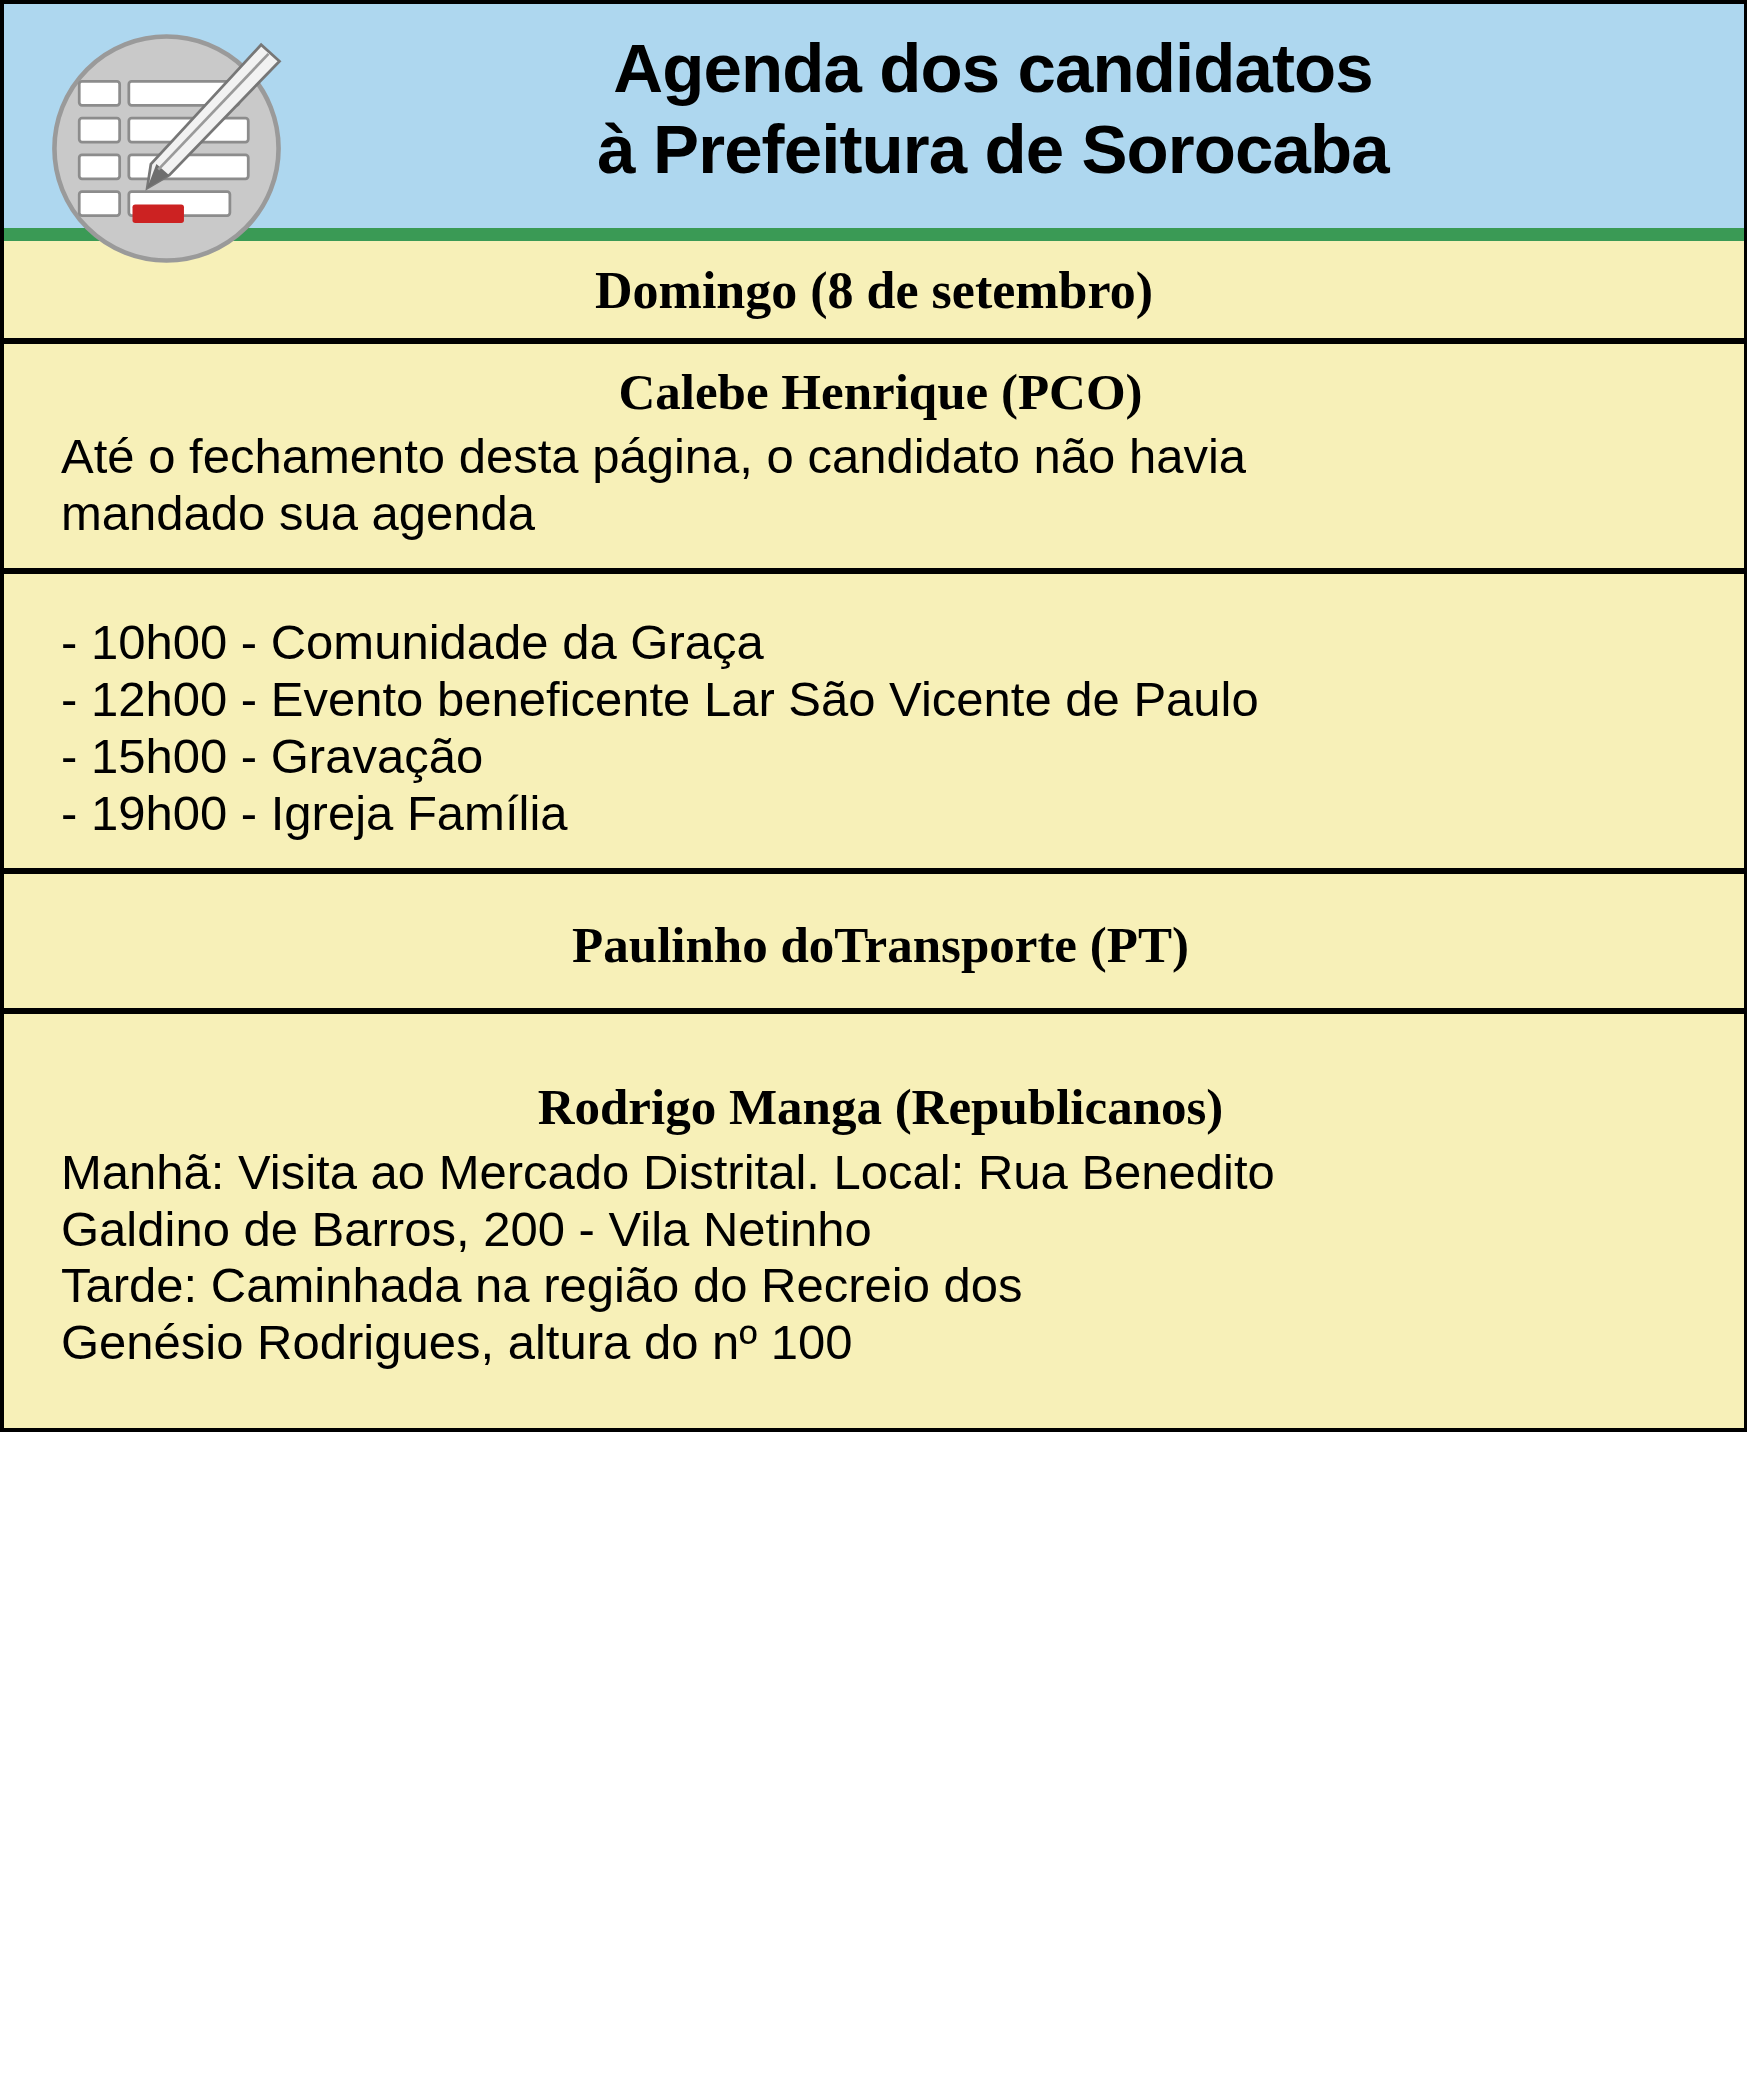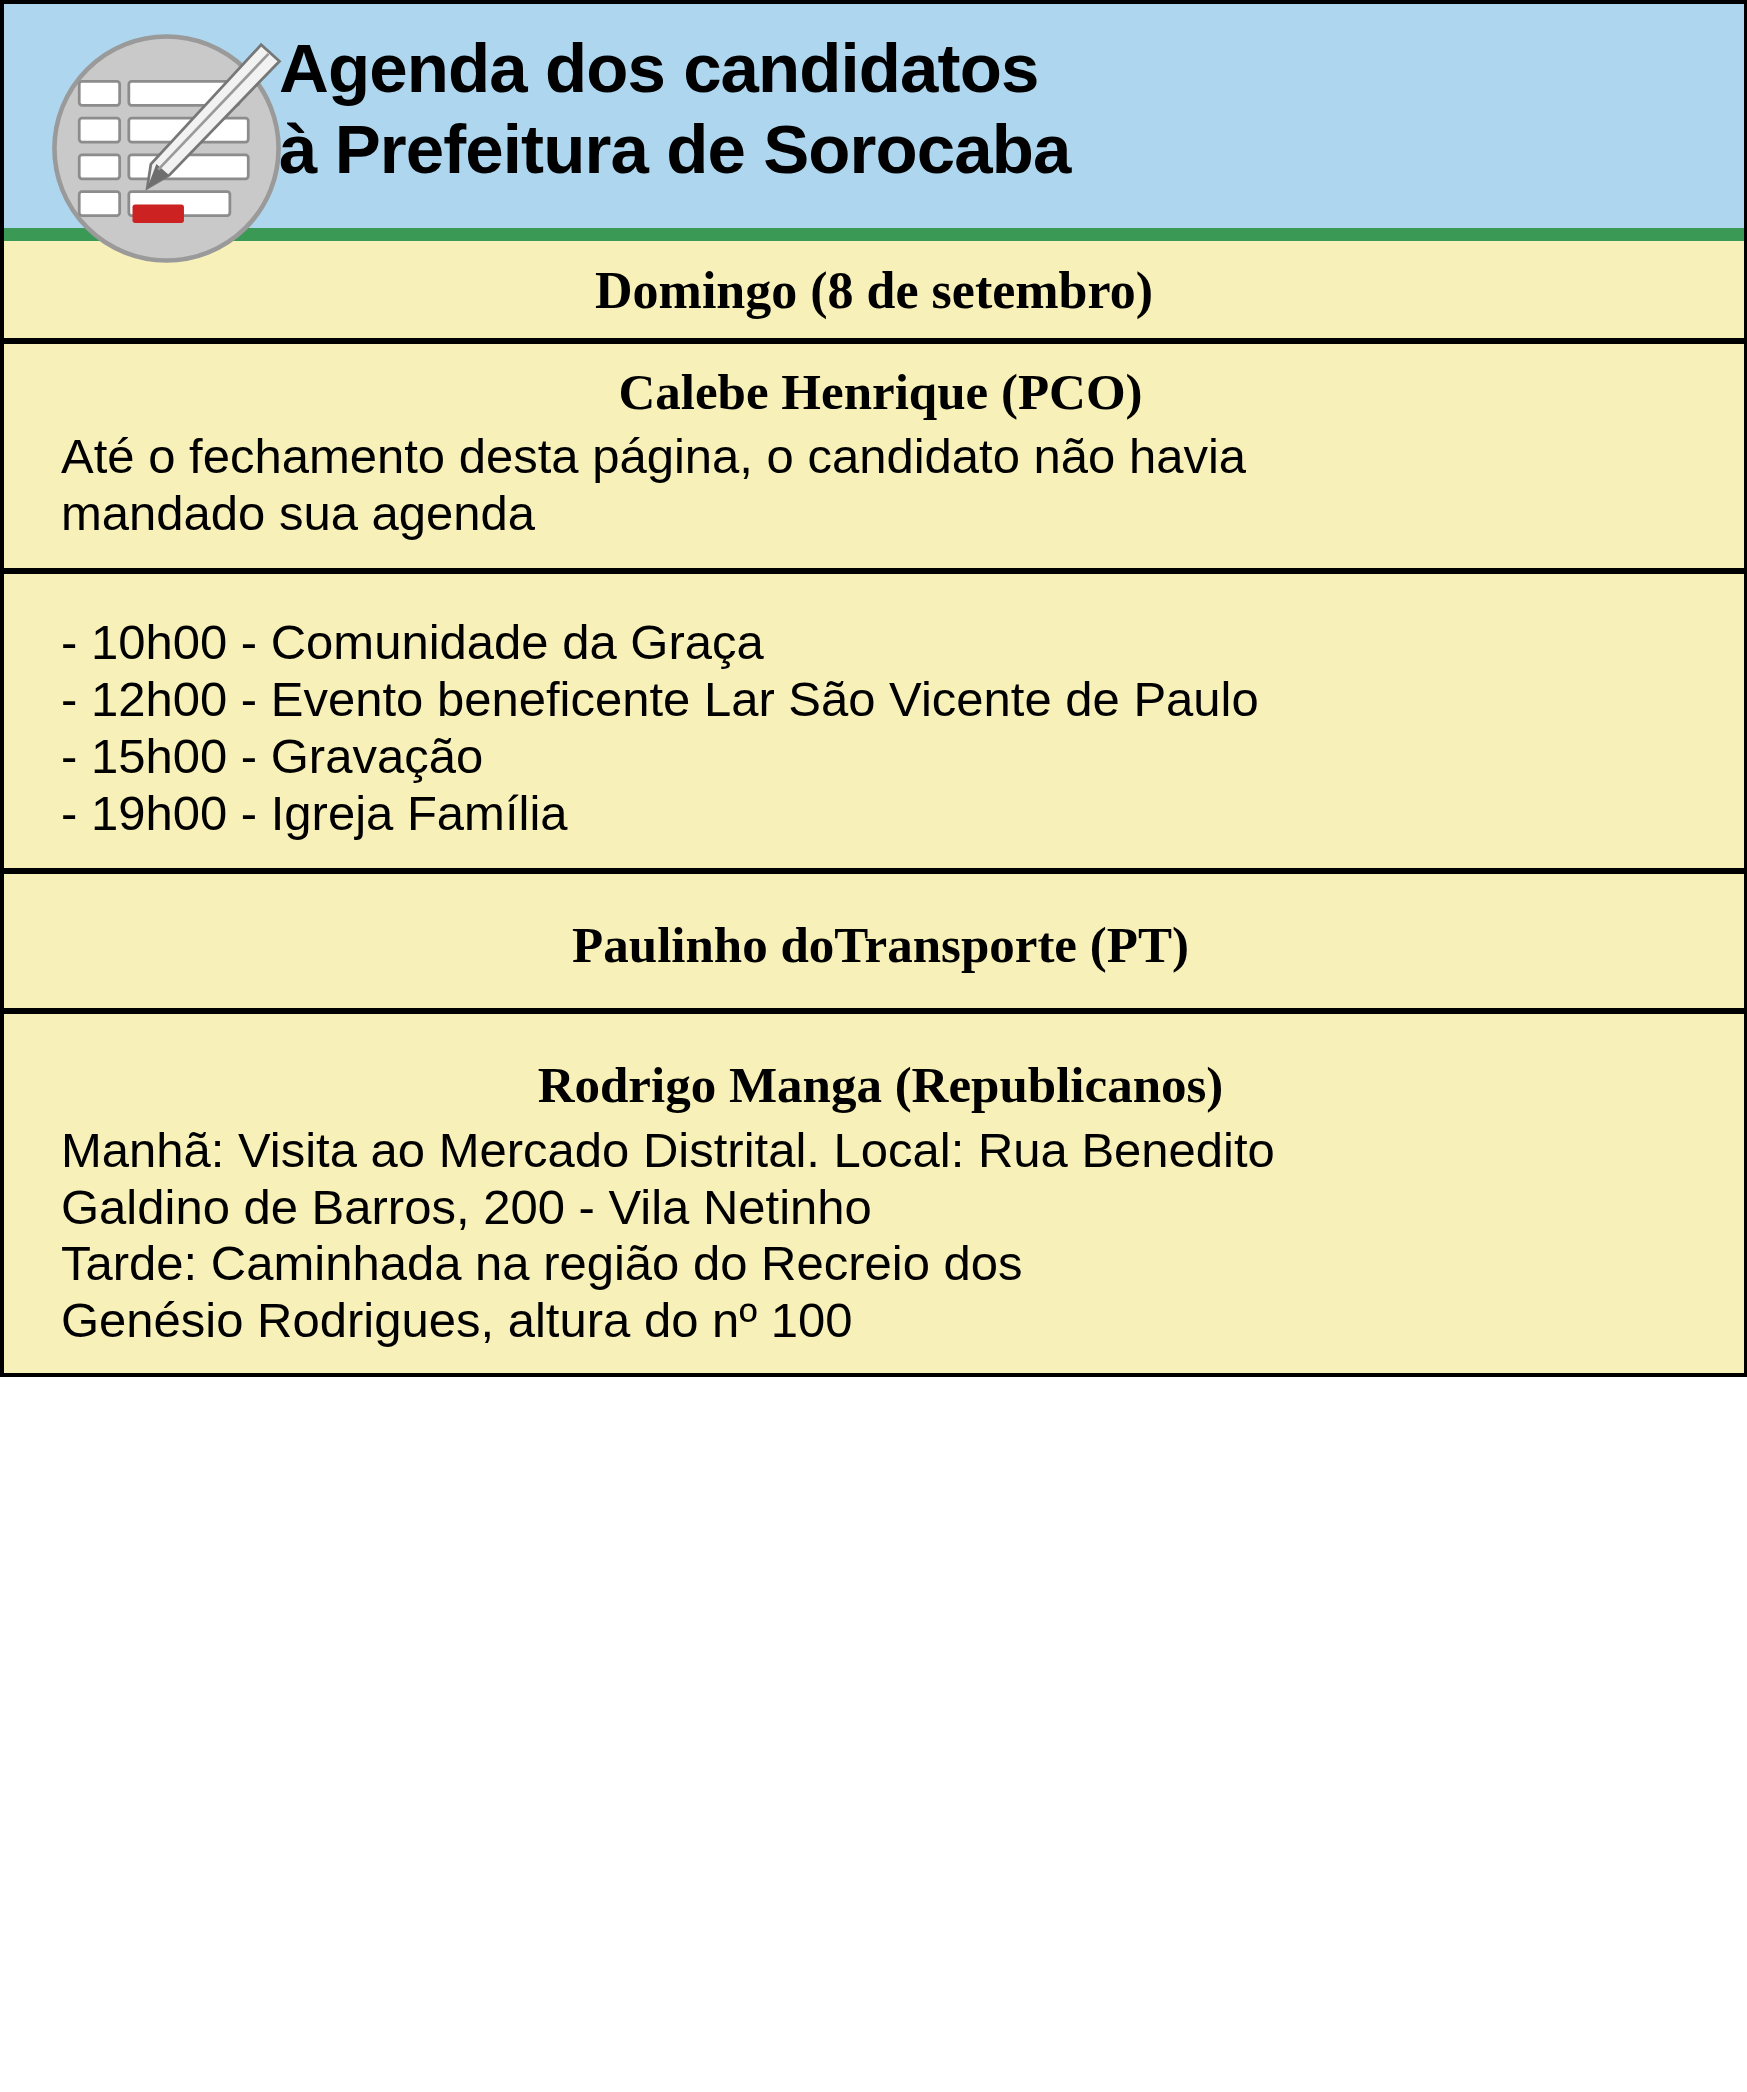--- a/index.html
+++ b/index.html
@@ -25,21 +25,21 @@
     height: 237px;
     background: #aed7ef;
     border-bottom: 13px solid #3a9a55;
     box-sizing: border-box;
   }
   .header-title {
     position: absolute;
     left: 275px;
     right: 37px;
     top: 24px;
-    text-align: left;
+    text-align: center;
     font-family: "Liberation Sans", sans-serif;
     font-weight: bold;
     font-size: 69px;
     line-height: 1.18;
     color: #000000;
     letter-spacing: -0.9px;
   }
   .header-title .line2 { display: block; }
   
   .logo {
@@ -60,21 +60,21 @@
     font-family: "Liberation Serif", serif;
     font-weight: bold;
     font-size: 52px;
     color: #000000;
   }
   
   .entry {
     padding: 16.5px 44px 26px 57px;
     border-bottom: 6.4px solid #000000;
   }
-  .entry:last-child { border-bottom: none; padding-bottom: 24px; }
+  .entry:last-child { border-bottom: none; padding-bottom: 57px; margin-top: 22px; }
   .entry-name {
     font-family: "Liberation Serif", serif;
     font-weight: bold;
     font-size: 51px;
     line-height: 1.25;
     color: #000000;
     margin-bottom: 3.7px;
     text-align: center;
   }
   .entry-lines {

